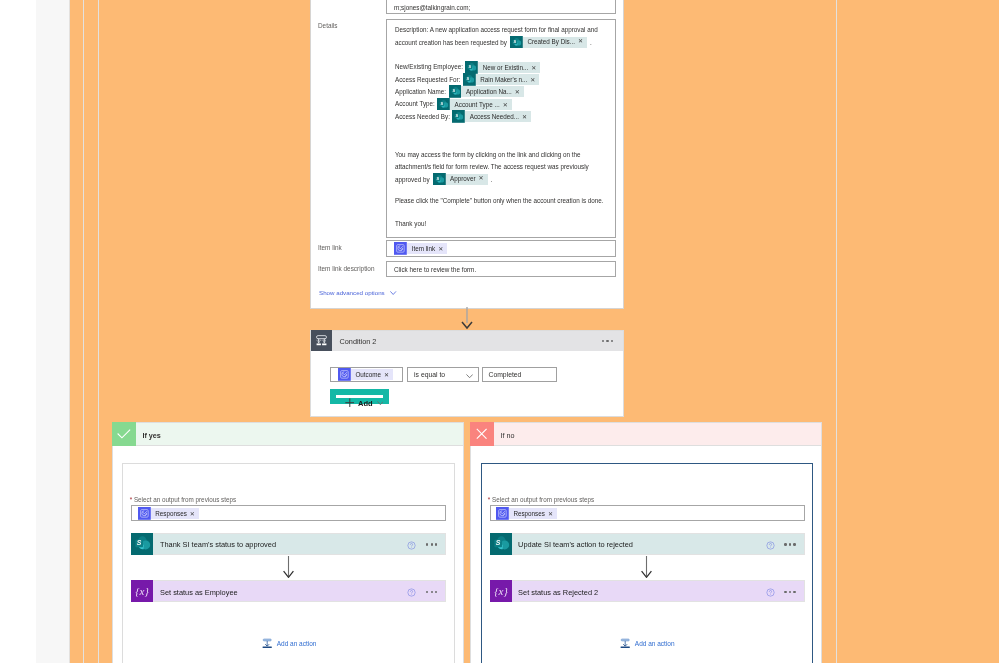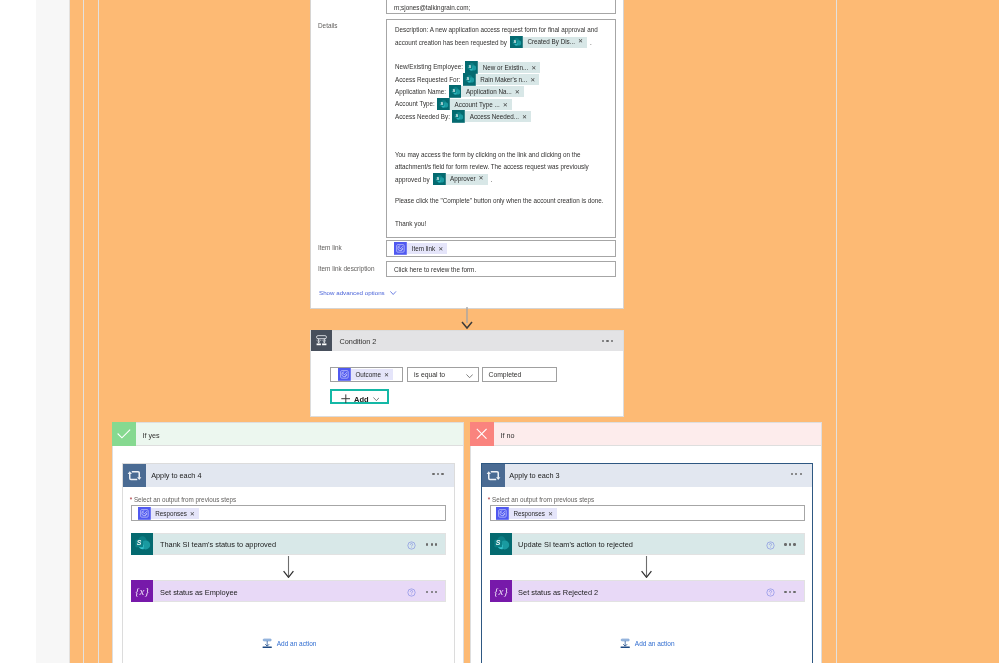--- a/index.html
+++ b/index.html
@@ -45,21 +45,21 @@
   .dots i:nth-child(1){left:0;}
   .dots i:nth-child(2){left:4.5px;}
   .dots i:nth-child(3){left:9px;}
 
   .cardbody{position:relative;background:#fff;border:1px solid #dcdcdc;border-top:none;box-sizing:border-box;}
 
   .selbox{position:absolute;box-sizing:border-box;border:1px solid #a0a0a0;background:#fff;height:15px;}
   .selbox .txt{position:absolute;left:6px;top:3.4px;font-size:6.8px;color:#323130;}
   .chev{position:absolute;line-height:0;}
 
-  .addbtn{position:absolute;box-sizing:border-box;border:2px solid #14b8a6;background:#fff;height:15px;}
+  .addbtn{position:absolute;box-sizing:border-box;border:6px solid #14b8a6;background:#fff;height:15px;}
 
   
   .branch{position:absolute;}
   .bhdr{position:absolute;height:23.6px;box-sizing:border-box;}
   .bhdr .ic{position:absolute;left:-1px;top:-1px;width:23.4px;height:23.6px;}
   .bhdr .tl{position:absolute;left:29.3px;top:8.2px;font-size:7.2px;color:#323130;}
 
   .loopcard{position:absolute;box-sizing:border-box;border:1px solid #2e5882;background:#fff;}
   .loophdr{position:absolute;left:0;top:0;height:23px;background:#e2e7f0;box-sizing:border-box;}
   .loophdr .ic{position:absolute;left:0;top:0;width:23px;height:23px;background:#486991;}
@@ -329,43 +329,28 @@
             </svg>
         </span>
       </div>
     </div>
   </div>
 
   <div class="branchline"></div>
 
   <div id="branches">
       <div class="branch" style="left: 76.2px; top: 422.3px; width: 352.2px;">
-        <div class="bhdr" style="left:0;top:0;width:352.2px;background:#ecf7ef;border:1px solid #dedede;">
+        <div class="bhdr" style="left:0;top:0;width:352.2px;background:#ecf7ef;border:1px solid #dedede;font-weight:bold;">
           <div class="ic" style="background:#86d990;"><svg viewBox="0 0 24 24" width="100%" height="100%">
               <path d="M6.2 12.1 L10.2 16.1 L18.2 8.1" fill="none" stroke="#fff" stroke-width="1.15" stroke-linecap="square" stroke-linejoin="miter"></path>
             </svg></div>
           <div class="tl">If yes</div>
         </div>
         <div class="branchbody" style="position:absolute;left:0;top:23.6px;width:352.2px;height:232px;background:#fff;border:1px solid #dedede;border-top:none;box-sizing:border-box;"></div>
         <div class="loopcard" style="left:10.3px;top:40.5px;width:332.3px;height:215px;border-color:#dcdcdc;">
-          <div class="loophdr" style="width:330.3px;">
-            <div class="ic"><svg viewBox="0 0 32 32" width="100%" height="100%">
-                <rect width="32" height="32" fill="#4a6b93"></rect>
-                <path d="M12.2 10.8H21a1.6 1.6 0 0 1 1.6 1.6v6.6" fill="none" stroke="#eef1f5" stroke-width="2.1"></path>
-                <path d="M19.8 21.4H11a1.6 1.6 0 0 1-1.6-1.6v-6.6" fill="none" stroke="#eef1f5" stroke-width="2.1"></path>
-                <path d="M6.4 13.9 L9.4 10.1 L12.4 13.9 Z" fill="#eef1f5"></path>
-                <path d="M19.6 18.3 L22.6 22.1 L25.6 18.3 Z" fill="#eef1f5"></path>
-              </svg></div>
-            <div class="tl">Apply to each 4</div>
-            <div class="dots">
-              <i></i>
-              <i></i>
-              <i></i>
-            </div>
-          </div>
           <div class="reqlabel" style="left:6.2px;top:32.6px;"><span class="star">*</span><span style="display:inline-block;width:1.8px"></span><span>Select an output from previous steps</span></div>
           <div class="inputbox" style="left:8px;top:41.3px;width:315px;height:16.4px;">
             <span class="chip purple" style="position:absolute;left:5.5px;top:1.2px;">
               <span class="ico"><svg viewBox="0 0 32 32" width="100%" height="100%">
                   <rect width="32" height="32" fill="#5059f0"></rect>
                   <path d="M9.4 6.6h13.2a2.8 2.8 0 0 1 2.8 2.8v13.2a2.8 2.8 0 0 1-2.8 2.8H9.4a2.8 2.8 0 0 1-2.8-2.8V9.4a2.8 2.8 0 0 1 2.8-2.8z" fill="none" stroke="#bdc0fa" stroke-width="2"></path>
                   <path d="M21.6 15.6a6 6 0 1 1-6-6" fill="none" stroke="#bdc0fa" stroke-width="2.1"></path>
                   <path d="M11.5 12.6 L15.9 17.2 L21.6 11.2" fill="none" stroke="#bdc0fa" stroke-width="2.3" stroke-linecap="round" stroke-linejoin="round"></path>
                   <path d="M16.5 21.6a6 6 0 0 0 5-6" fill="none" stroke="#bdc0fa" stroke-width="2.1"></path>
                 </svg></span>
@@ -430,35 +415,20 @@
       </div>
       <div class="branch" style="left: 434.3px; top: 422.3px; width: 352.2px;">
         <div class="bhdr" style="left:0;top:0;width:352.2px;background:#fdecec;border:1px solid #dedede;">
           <div class="ic" style="background:#fa837e;"><svg viewBox="0 0 24 24" width="100%" height="100%">
               <path d="M7.4 7.4 L16.6 16.6 M16.6 7.4 L7.4 16.6" fill="none" stroke="#fff" stroke-width="1.15" stroke-linecap="square"></path>
             </svg></div>
           <div class="tl">If no</div>
         </div>
         <div class="branchbody" style="position:absolute;left:0;top:23.6px;width:352.2px;height:232px;background:#fff;border:1px solid #dedede;border-top:none;box-sizing:border-box;"></div>
         <div class="loopcard" style="left:10.3px;top:40.5px;width:332.3px;height:215px;border-color:#2e5882;">
-          <div class="loophdr" style="width:330.3px;">
-            <div class="ic"><svg viewBox="0 0 32 32" width="100%" height="100%">
-                <rect width="32" height="32" fill="#4a6b93"></rect>
-                <path d="M12.2 10.8H21a1.6 1.6 0 0 1 1.6 1.6v6.6" fill="none" stroke="#eef1f5" stroke-width="2.1"></path>
-                <path d="M19.8 21.4H11a1.6 1.6 0 0 1-1.6-1.6v-6.6" fill="none" stroke="#eef1f5" stroke-width="2.1"></path>
-                <path d="M6.4 13.9 L9.4 10.1 L12.4 13.9 Z" fill="#eef1f5"></path>
-                <path d="M19.6 18.3 L22.6 22.1 L25.6 18.3 Z" fill="#eef1f5"></path>
-              </svg></div>
-            <div class="tl">Apply to each 3</div>
-            <div class="dots">
-              <i></i>
-              <i></i>
-              <i></i>
-            </div>
-          </div>
           <div class="reqlabel" style="left:6.2px;top:32.6px;"><span class="star">*</span><span style="display:inline-block;width:1.8px"></span><span>Select an output from previous steps</span></div>
           <div class="inputbox" style="left:8px;top:41.3px;width:315px;height:16.4px;">
             <span class="chip purple" style="position:absolute;left:5.5px;top:1.2px;">
               <span class="ico"><svg viewBox="0 0 32 32" width="100%" height="100%">
                   <rect width="32" height="32" fill="#5059f0"></rect>
                   <path d="M9.4 6.6h13.2a2.8 2.8 0 0 1 2.8 2.8v13.2a2.8 2.8 0 0 1-2.8 2.8H9.4a2.8 2.8 0 0 1-2.8-2.8V9.4a2.8 2.8 0 0 1 2.8-2.8z" fill="none" stroke="#bdc0fa" stroke-width="2"></path>
                   <path d="M21.6 15.6a6 6 0 1 1-6-6" fill="none" stroke="#bdc0fa" stroke-width="2.1"></path>
                   <path d="M11.5 12.6 L15.9 17.2 L21.6 11.2" fill="none" stroke="#bdc0fa" stroke-width="2.3" stroke-linecap="round" stroke-linejoin="round"></path>
                   <path d="M16.5 21.6a6 6 0 0 0 5-6" fill="none" stroke="#bdc0fa" stroke-width="2.1"></path>
                 </svg></span>

